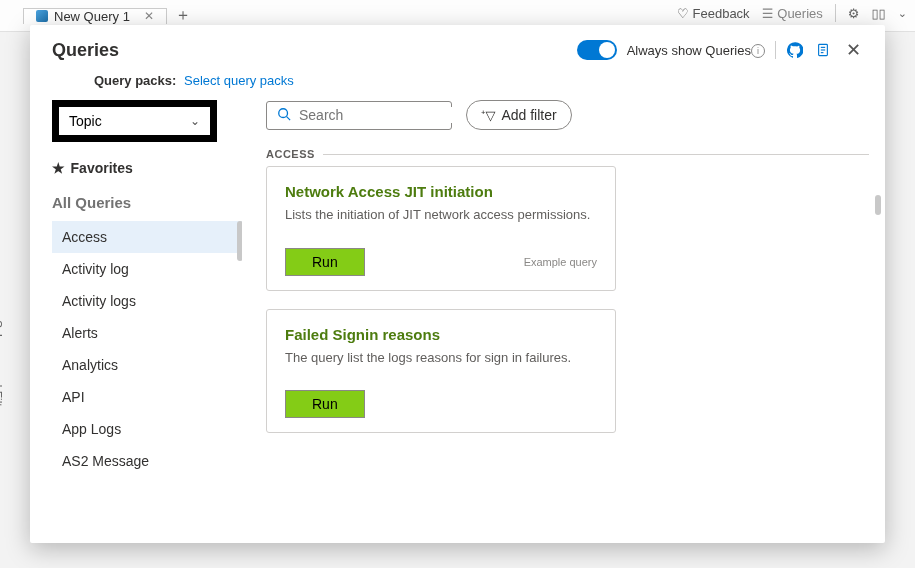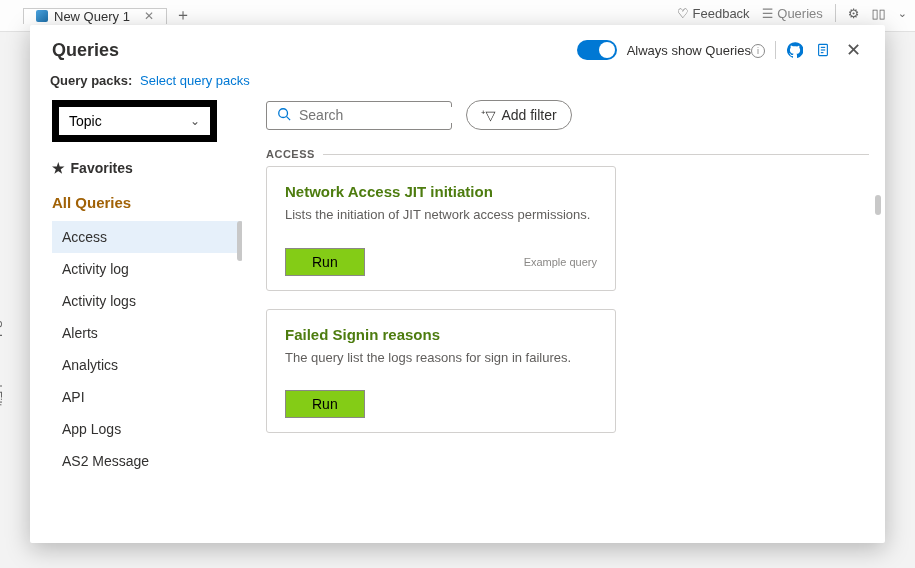--- a/index.html
+++ b/index.html
@@ -21,31 +21,31 @@
   .modal-title { font-size: 18px; font-weight: 600; color: #323130; }
   .modal-header-right { display: flex; align-items: center; gap: 10px; }
   .toggle { width: 40px; height: 20px; border-radius: 10px; background: #0078d4; position: relative; cursor: pointer; }
   .toggle .knob { position: absolute; right: 2px; top: 2px; width: 16px; height: 16px; border-radius: 50%; background: #fff; }
   .toggle-label { font-size: 13px; color: #323130; display:flex; align-items:flex-end; }
   .info-circle { width:14px; height:14px; border:1px solid #888; border-radius:50%; display:inline-flex; align-items:center; justify-content:center; font-size:9px; color:#888;}
   .hicon { width:18px; height:18px; display:inline-flex; align-items:center; justify-content:center; color:#0078d4; cursor:pointer; }
   .close-x { font-size:18px; color:#555; cursor:pointer; padding:0 4px;}
   .vsep { width:1px; height:18px; background:#ccc; }
 
-  .modal-sub { padding: 4px 20px 12px; font-size: 13px; color:#323130;}
+  .modal-sub { padding: 4px 20px 12px; font-size: 13px; color:#323130;margin-left:44px;}
   .modal-sub b { font-weight:600; }
   .modal-sub a { color:#0078d4; text-decoration:none; margin-left:4px; cursor:pointer;}
 
   .modal-body { flex:1; display:flex; overflow:hidden; padding: 0 0 0 22px; }
 
   .left-col { width: 190px; display:flex; flex-direction:column; }
   .topic-select { border:7px solid #000000; padding:6px 10px; font-size:14px; display:flex; justify-content:space-between; align-items:center; cursor:pointer; margin-bottom:18px; width:165px;}
   .chevron { font-size:12px; color:#555;}
   .favorites { font-size:14px; font-weight:600; color:#323130; display:flex; align-items:center; gap:6px; margin-bottom:18px; cursor:pointer;}
-  .all-queries { font-size:15px; font-weight:600; color:#a16207; margin-bottom:10px;}
+  .all-queries { font-size:15px; font-weight:600; color:#737373; margin-bottom:10px;}
   .cat-list { flex:1; overflow-y:auto; border-right:0; position:relative;}
   .cat-item { padding:8px 10px; font-size:14px; color:#323130; cursor:pointer; }
   .cat-item.selected { background:#e6f0fa; }
   .cat-scrollbar { position:absolute; right:-2px; top:0; width:8px; height:180px;}
   .cat-scrollbar .thumb { width:6px; height:40px; background:#c8c8c8; border-radius:3px; position:absolute; top:0; left:1px;}
 
   .right-col { flex:1; display:flex; flex-direction:column; padding-left: 24px; padding-right: 16px; overflow:hidden;}
   .controls-row { display:flex; gap:14px; align-items:center; margin-bottom:18px;}
   .search-box { display:flex; align-items:center; gap:8px; border:1px solid #8a8886; border-radius:3px; padding:5px 10px; width:186px;}
   .search-box input { border:none; outline:none; font-size:14px; flex:1; }

